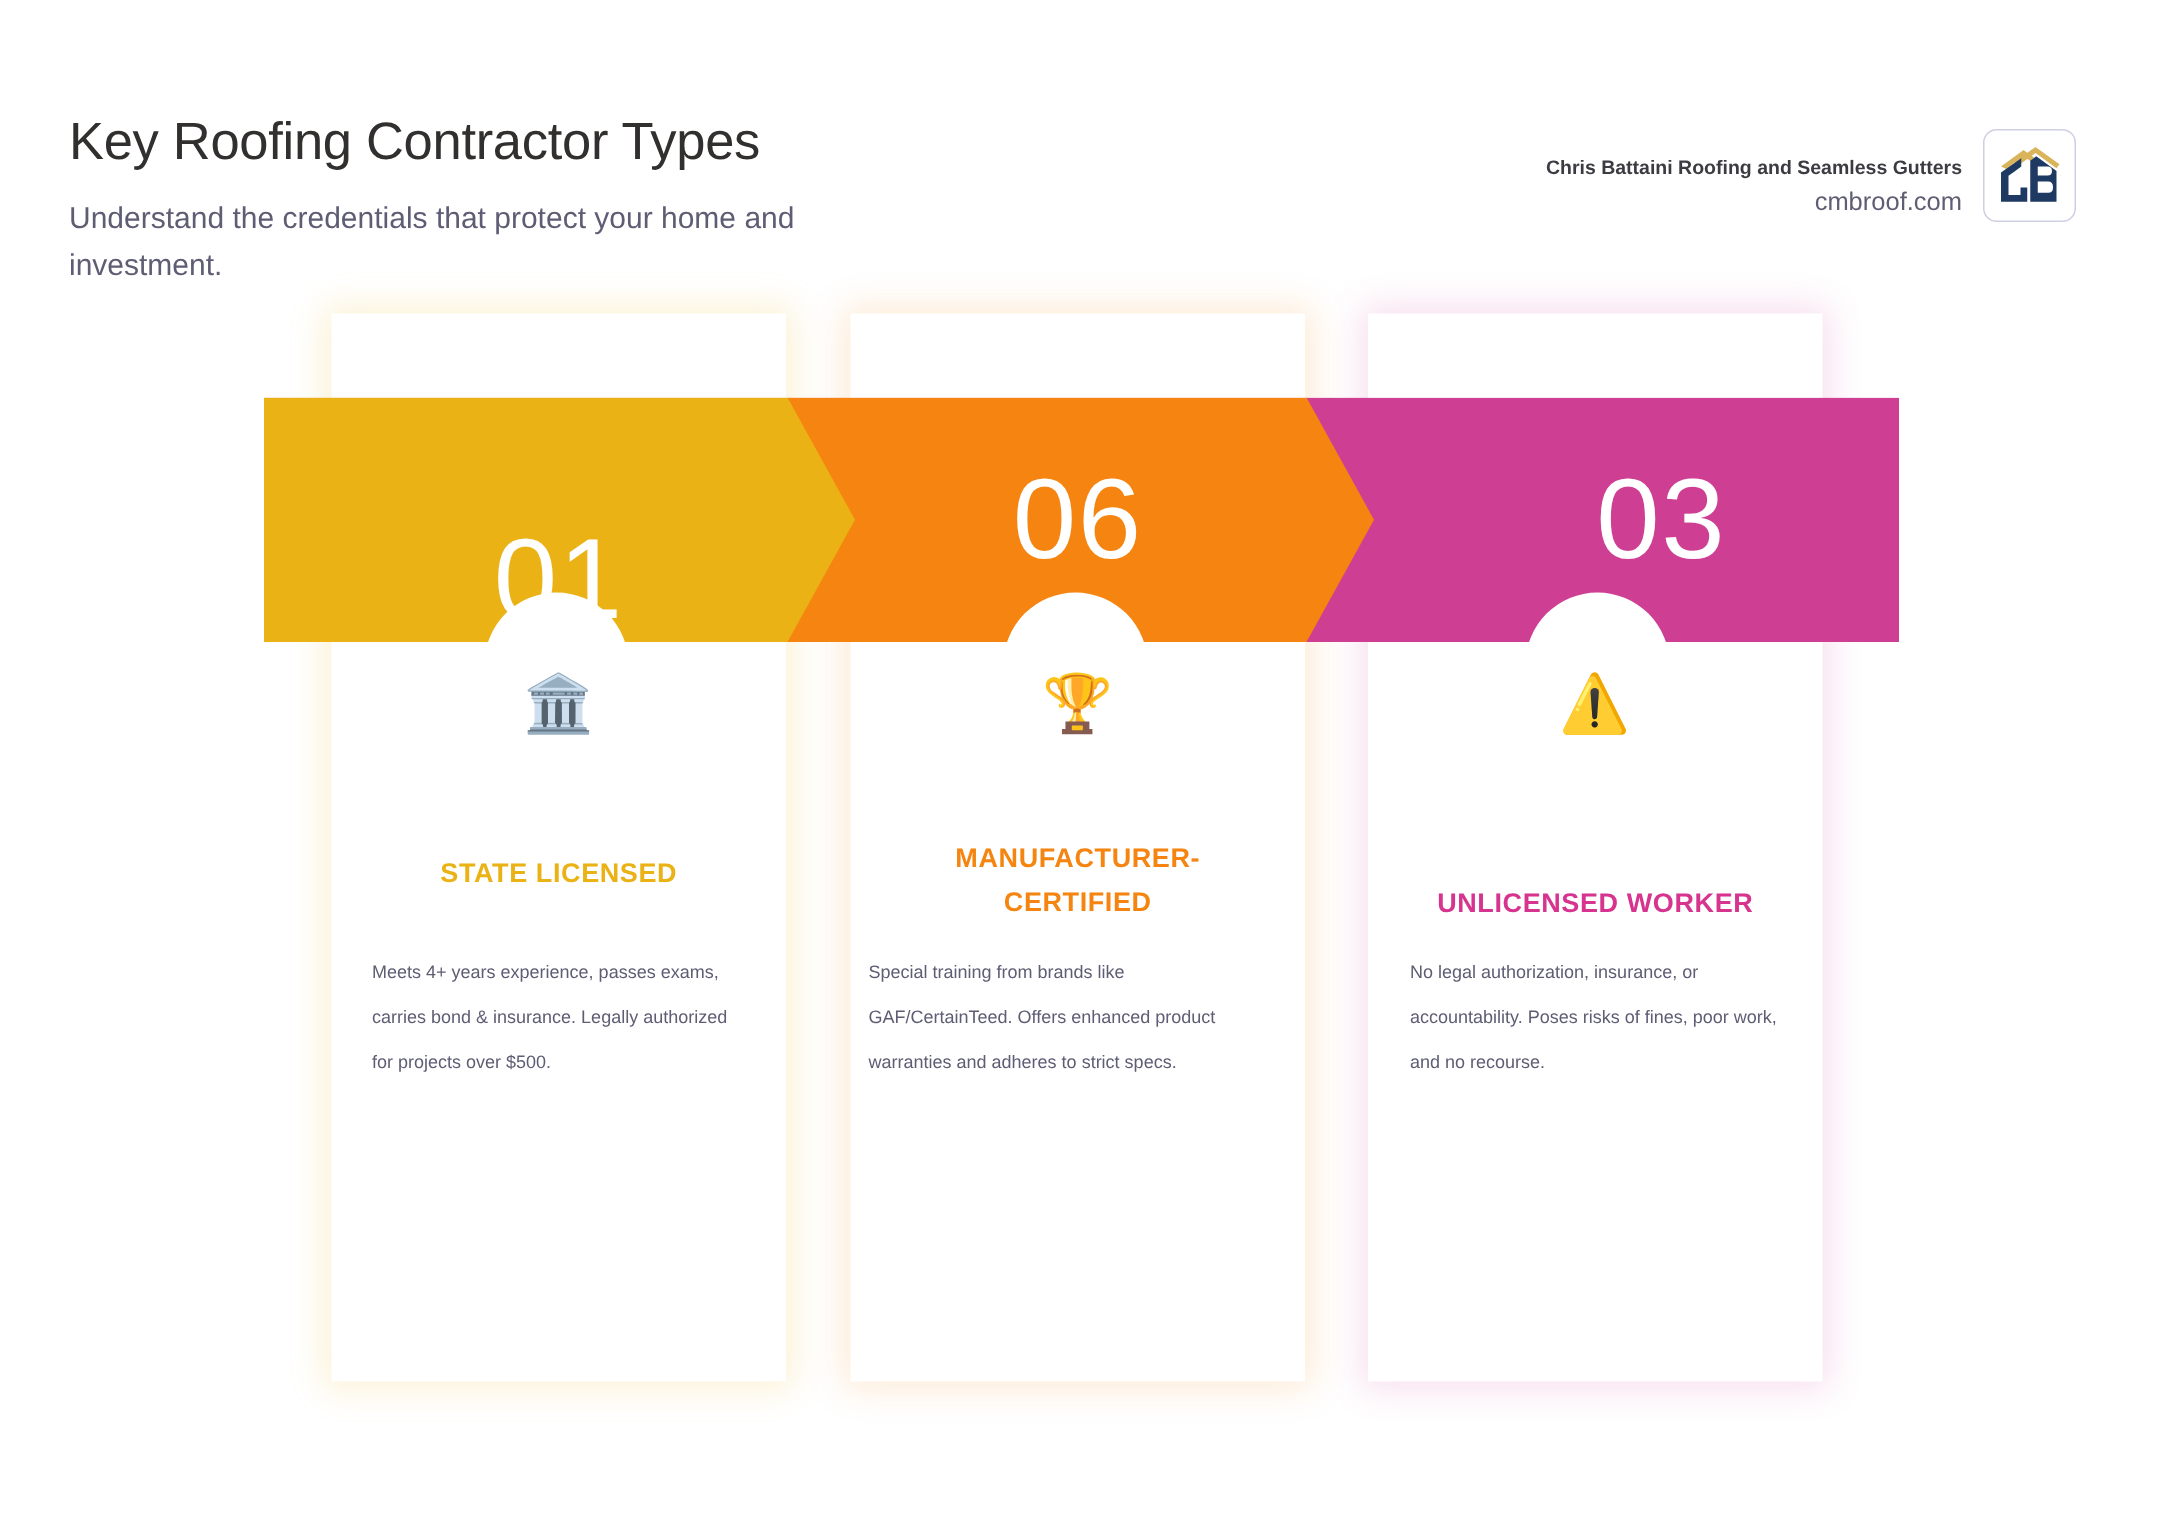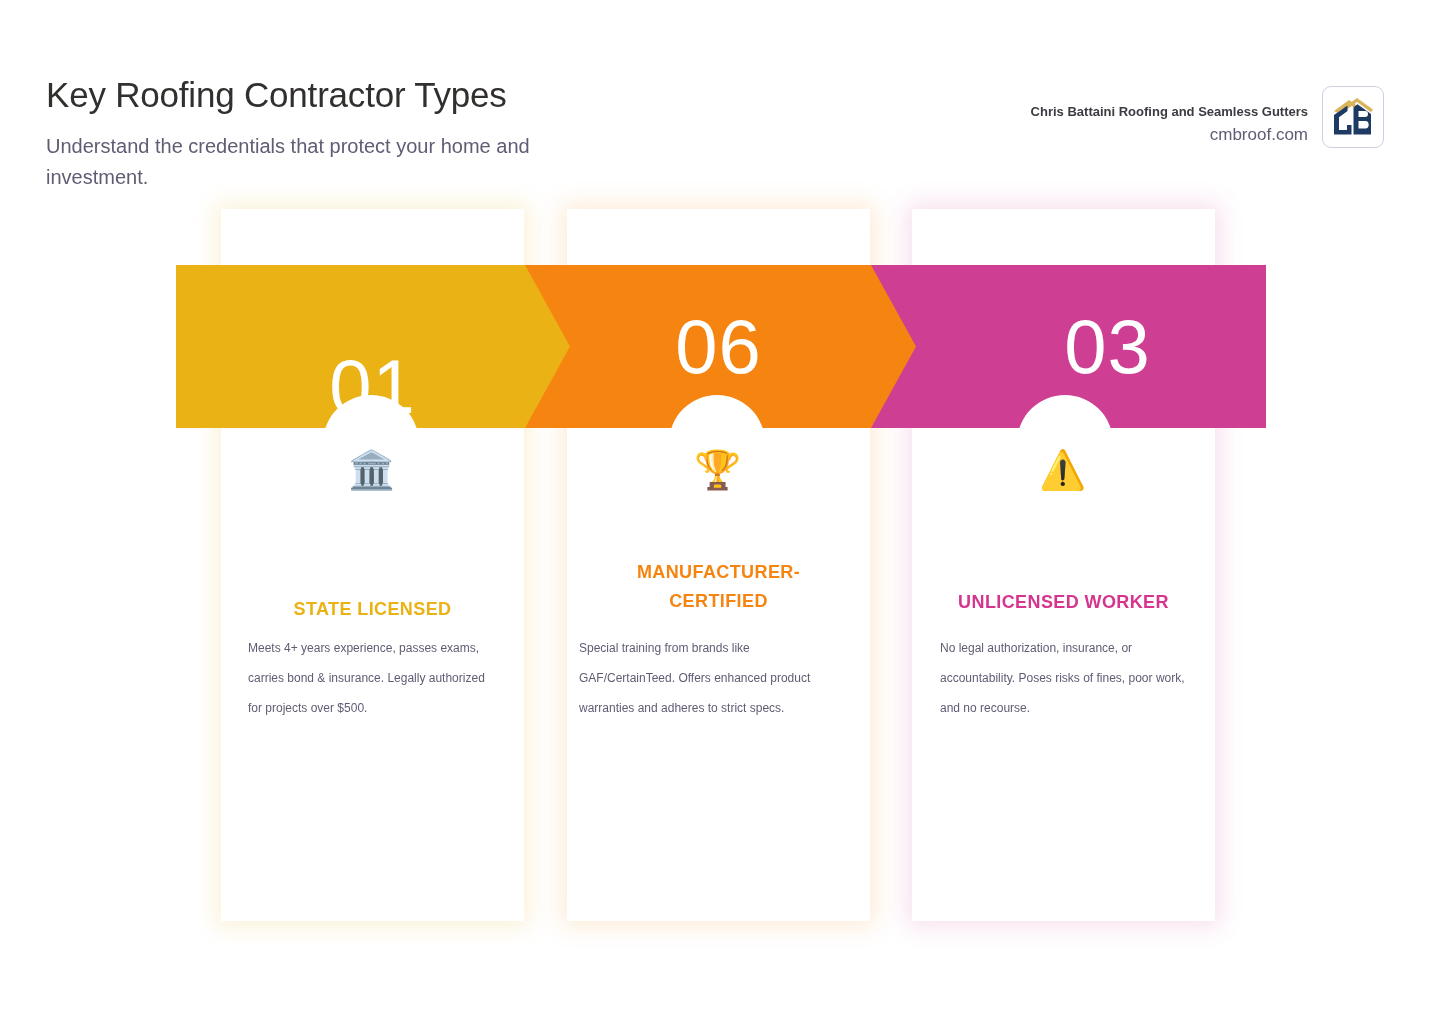--- a/index.html
+++ b/index.html
@@ -140,21 +140,21 @@
   .card-heading {
     position: absolute;
     width: 255px;
     text-align: center;
     font-size: 18px;
     font-weight: bold;
     letter-spacing: 0.4px;
     line-height: 29px;
     z-index: 4;
   }
-  #heading-1 { left: 245px; top: 595px; color: #eab214; }
+  #heading-1 { left: 245px; top: 568px; color: #eab214; }
   #heading-2 { left: 591px; top: 558px; color: #f58410; }
   #heading-3 { left: 936px; top: 588px; color: #d6348e; }
 
   .card-body {
     position: absolute;
     width: 252px;
     font-size: 12px;
     line-height: 30px;
     color: #5e5d74;
     z-index: 4;

